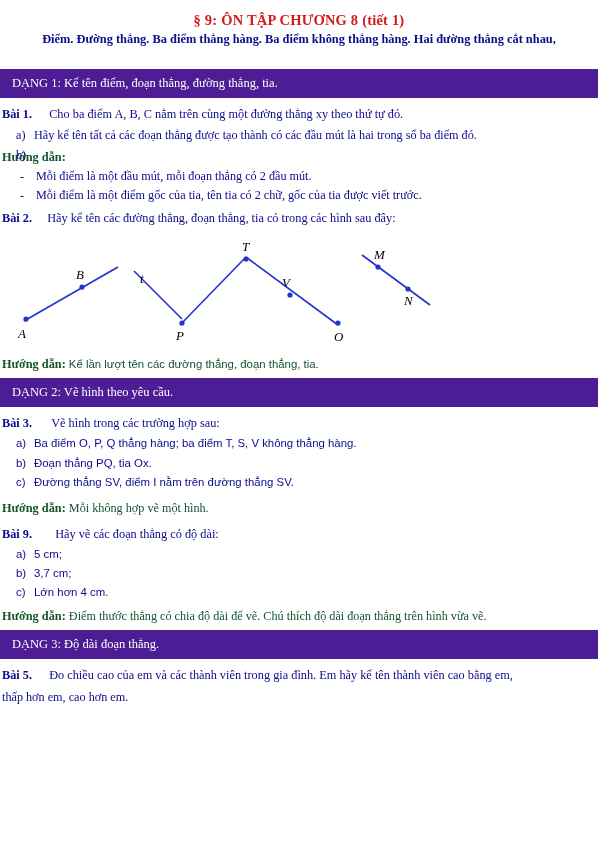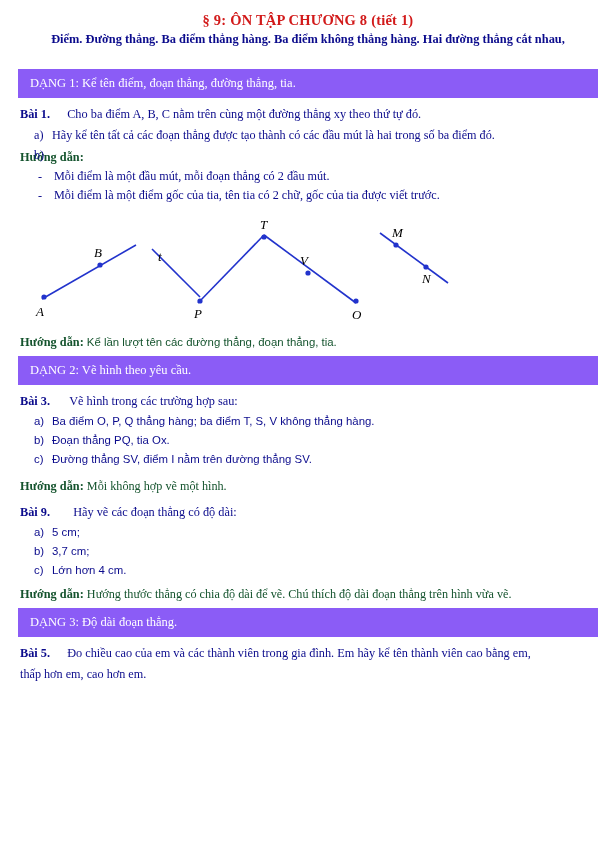--- a/index.html
+++ b/index.html
@@ -12,21 +12,21 @@
     background: #ffffff;
     font-family: "Liberation Serif", serif;
     color: #000000;
     position: relative;
     overflow: hidden;
   }
   .page {
     width: 612px;
     height: 804px;
     box-sizing: border-box;
-    padding: 10px 14px 0 18px;
+    padding: 10px 14px 0 0;
     position: relative;
     border-radius: 19px;
   }
   .title {
     text-align: center;
     color: #d21a1a;
     font-weight: bold;
     font-size: 14.5px;
     letter-spacing: 0.2px;
     margin: 2px 0 2px 0;
@@ -39,21 +39,21 @@
     line-height: 1.35;
     margin: 0 6px 21px 6px;
   }
   .section-head {
     color: #0b0b8c;
     font-weight: bold;
     font-size: 13px;
     margin: 8px 0 8px 2px;
   }
   .banner {
-    background: #8b5cf6;
+    background: #4c1d95;
     color: #ffffff;
     font-size: 12.5px;
     padding: 7px 12px;
     margin: 6px 0 8px 0;
     font-family: "Liberation Serif", serif;
   }
   .bai {
     font-size: 12.3px;
     margin: 5px 0 3px 2px;
     line-height: 1.4;
@@ -168,20 +168,24 @@
     <li>
       <span class="mark">-</span>
       <span>Mỗi điểm là một đầu mút, mỗi đoạn thẳng có 2 đầu mút.</span>
     </li>
     <li>
       <span class="mark">-</span>
       <span>Mỗi điểm là một điểm gốc của tia, tên tia có 2 chữ, gốc của tia được viết trước.</span>
     </li>
   </ul>
 
+  <div class="bai">
+    <span class="lbl">Bài 2.</span>
+    <span class="txt" style="padding-left:12px;">Hãy kể tên các đường thẳng, đoạn thẳng, tia có trong các hình sau đây:</span>
+  </div>
 
   <div class="figure">
     <svg width="584" height="118" viewBox="0 0 584 118" xmlns="http://www.w3.org/2000/svg">
       <g stroke="#2233cc" stroke-width="1.6" fill="none">
 
         <line x1="24" y1="88" x2="118" y2="34"></line>
 
         <line x1="134" y1="38" x2="182" y2="86"></line>
 
         <line x1="180" y1="92" x2="246" y2="24"></line>
@@ -261,21 +265,21 @@
       <span>3,7 cm;</span>
     </li>
     <li>
       <span class="mark">c)</span>
       <span>Lớn hơn 4 cm.</span>
     </li>
   </ul>
 
   <div class="huong-dan" style="margin-top:8px;">
     <span>Hướng dẫn:</span>
-    <span class="hd-inline-serif">Hướng thước thẳng có chia độ dài để vẽ. Chú thích độ dài đoạn thẳng trên hình vừa vẽ.</span>
+    <span class="hd-inline-serif">Điểm thước thẳng có chia độ dài để vẽ. Chú thích độ dài đoạn thẳng trên hình vừa vẽ.</span>
   </div>
 
   <div class="banner">DẠNG 3: Độ dài đoạn thẳng.</div>
 
   <div class="bai">
     <span class="lbl">Bài 5.</span>
     <span class="txt" style="padding-left:14px;">Đo chiều cao của em và các thành viên trong gia đình. Em hãy kể tên thành viên cao bằng em,</span>
   </div>
   <div class="tail">thấp hơn em, cao hơn em.</div>
 

